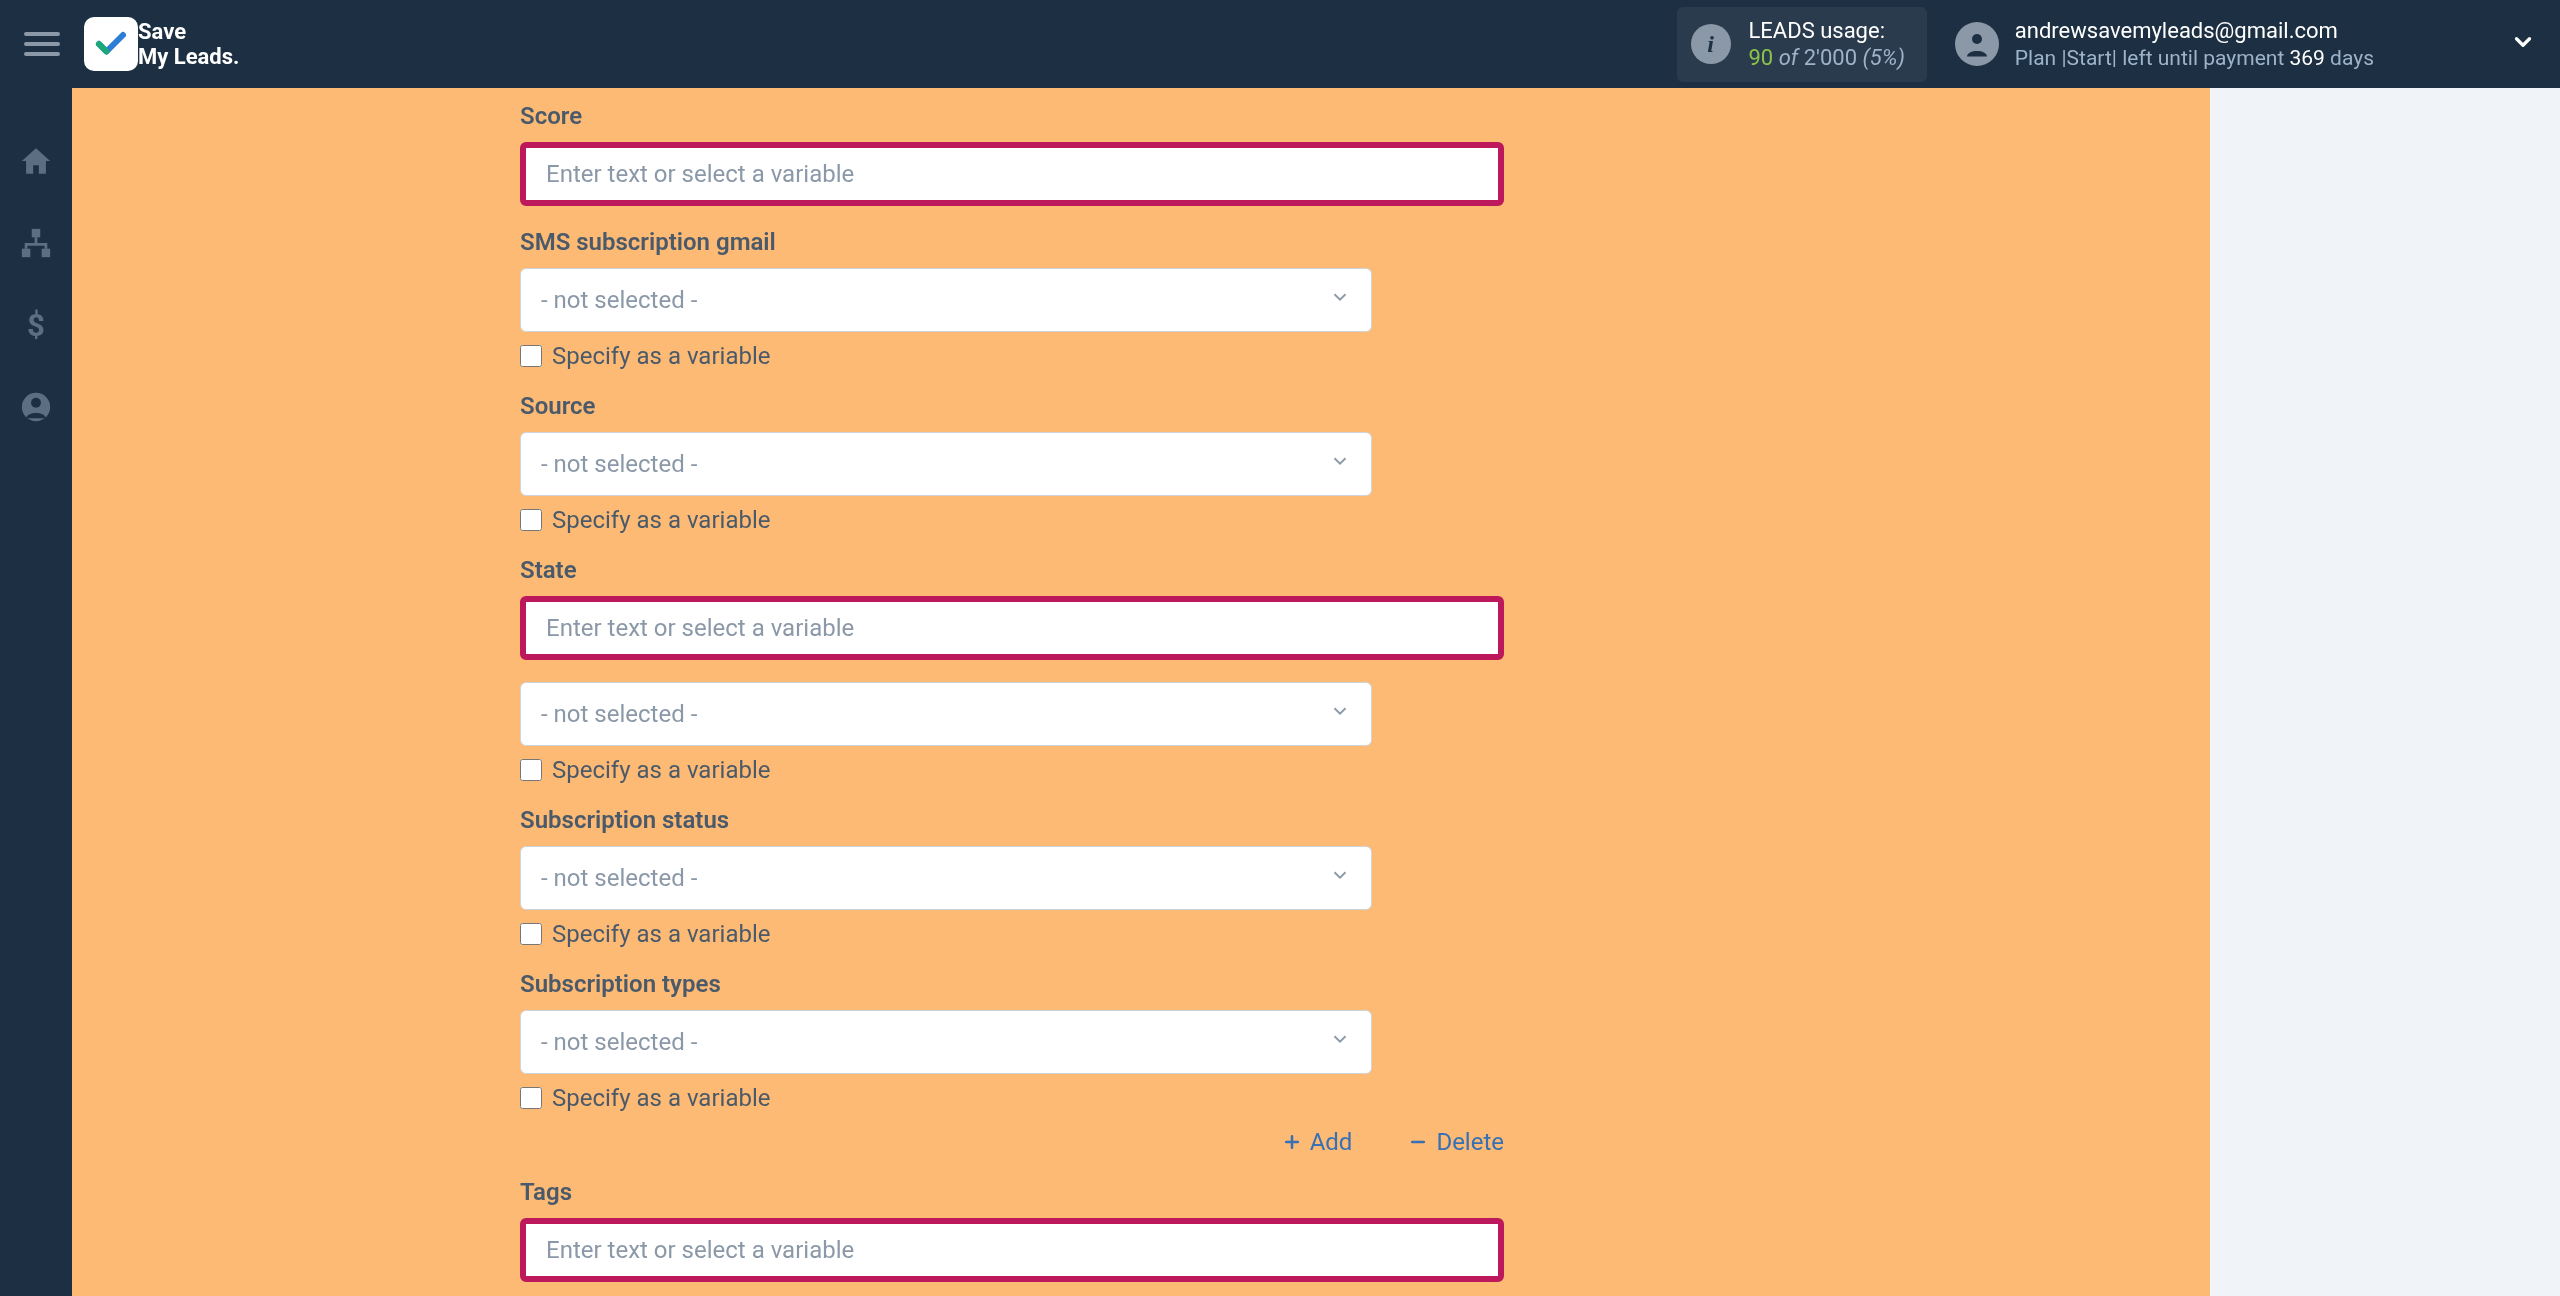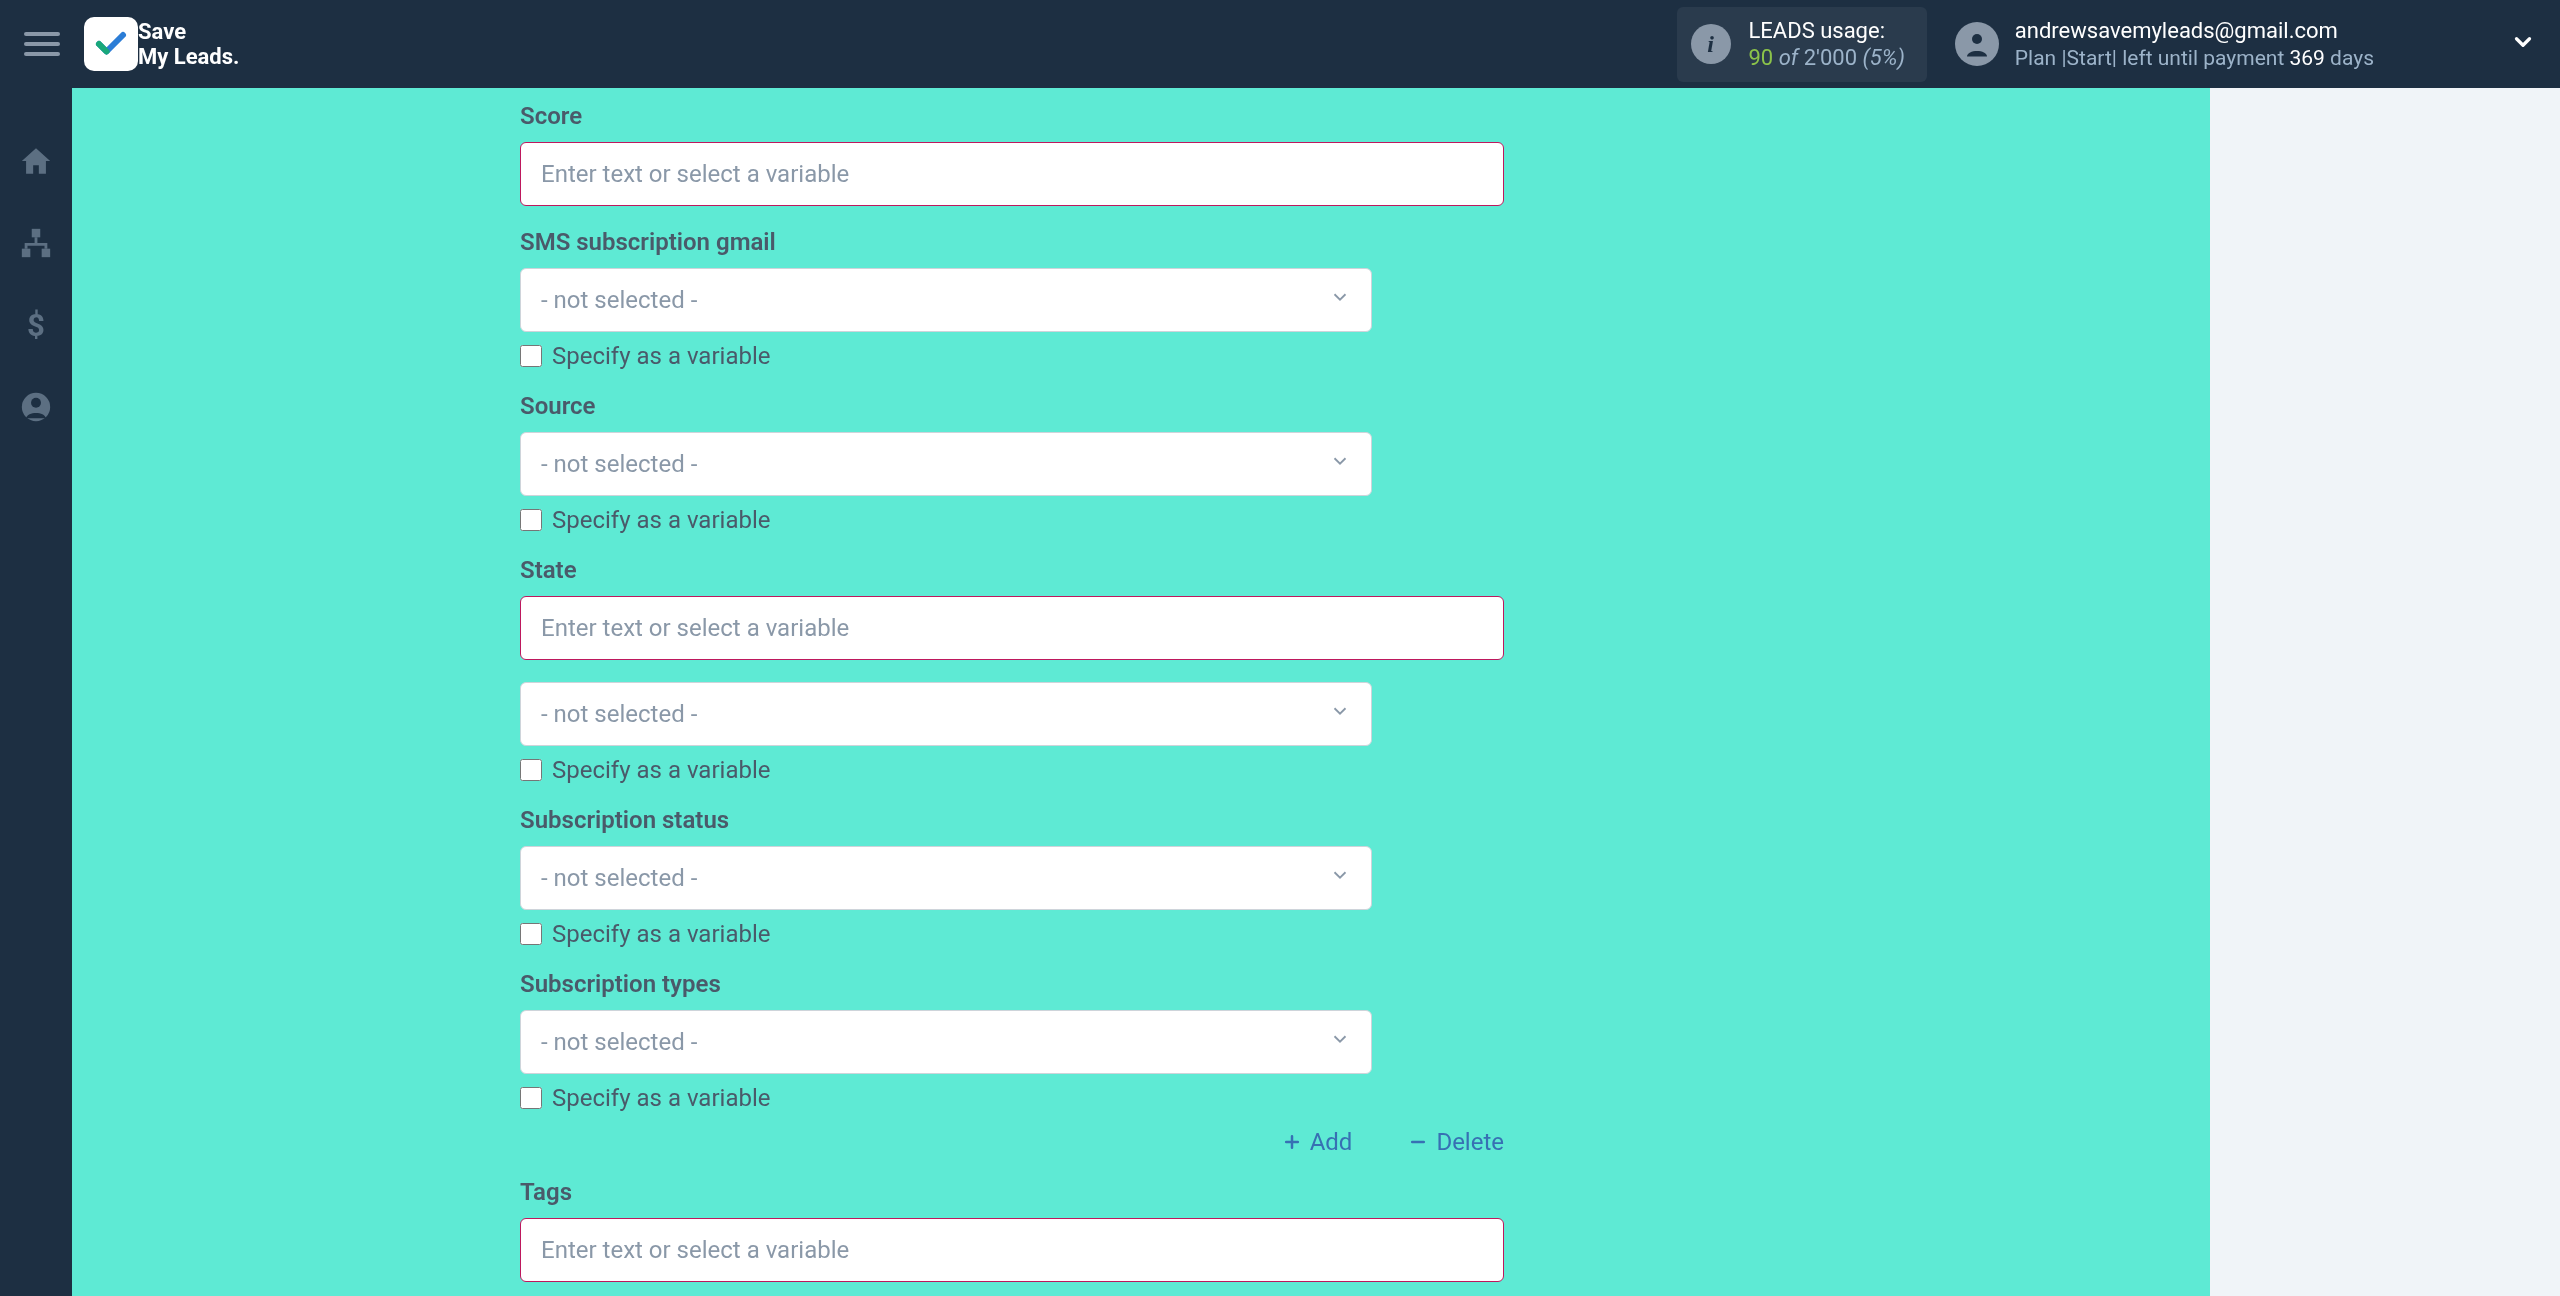--- a/index.html
+++ b/index.html
@@ -166,21 +166,21 @@
     .sidebar-item {
       cursor: pointer;
     }
     .main {
       flex: 1;
       background: #f0f4f8;
       display: flex;
       justify-content: flex-start;
     }
     .content-card {
-      background: #5eead4;
+      background: #fdba74;
       width: 2138px;
       margin-left: 0;
       padding: 0 0 40px 0;
     }
     .form {
       padding: 0 0 0 448px;
       max-width: 1432px;
     }
     .field {
       margin-top: 22px;
@@ -190,21 +190,21 @@
     }
     .field-label {
       color: #4a5a6a;
       font-size: 24px;
       font-weight: 600;
       margin-bottom: 12px;
     }
     .text-input {
       width: 984px;
       height: 64px;
-      border: 1px solid #be185d;
+      border: 6px solid #be185d;
       border-radius: 6px;
       padding: 0 20px;
       font-size: 24px;
       color: #495057;
       background: #fff;
     }
     .text-input::placeholder {
       color: #8a98a8;
     }
     .select-box {

